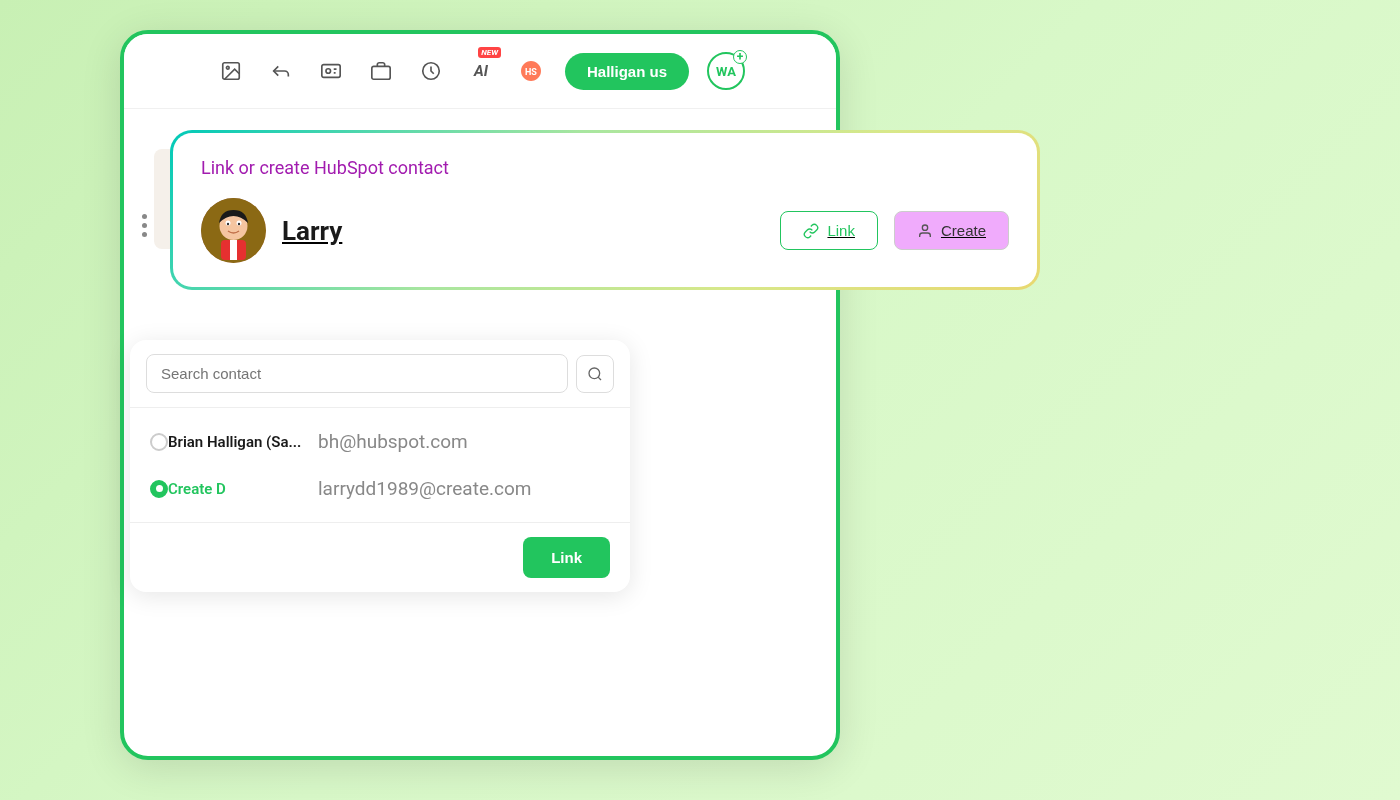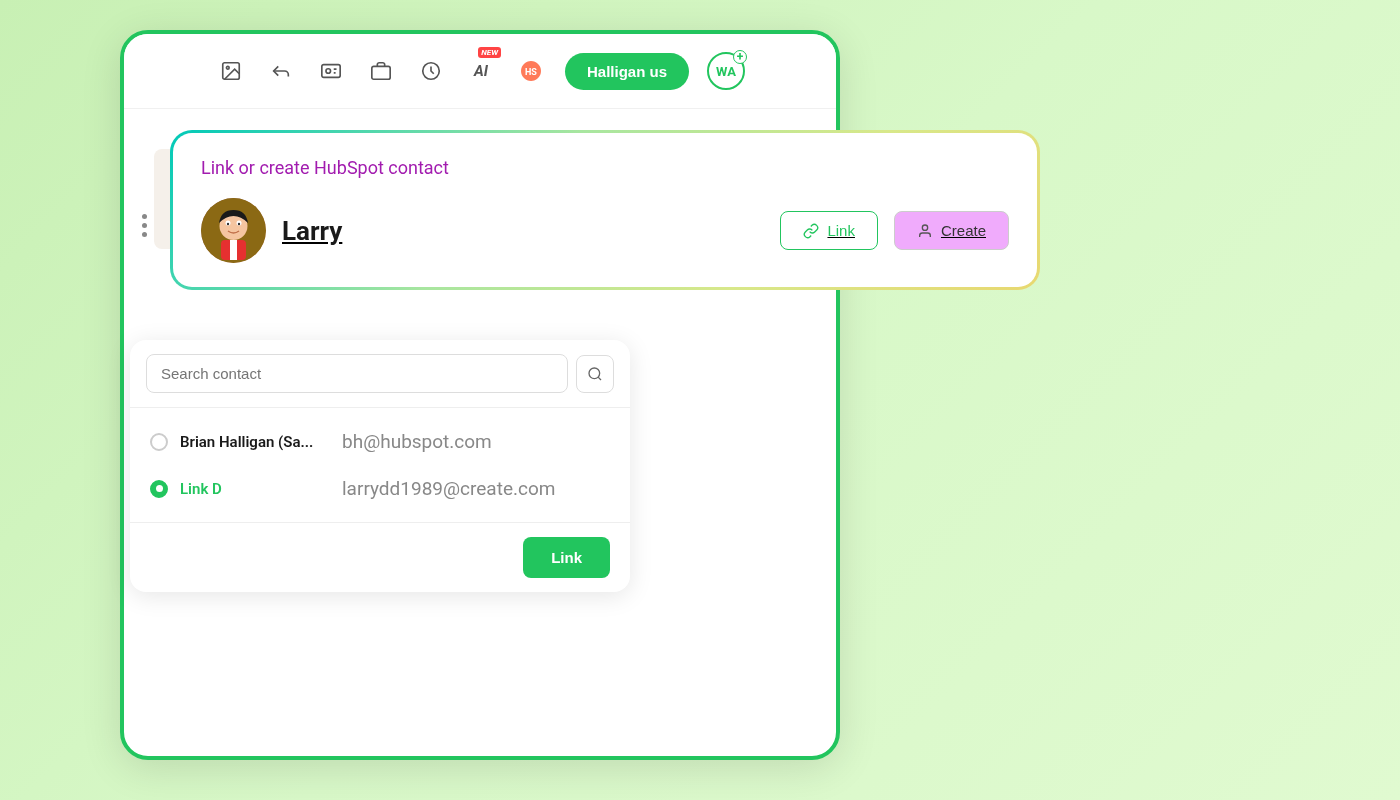--- a/index.html
+++ b/index.html
@@ -272,21 +272,20 @@
       color: #666;
     }
 
     .contact-list {
       padding: 10px 0;
     }
 
     .contact-item {
       display: flex;
       align-items: center;
-      gap: 12px;
       padding: 12px 20px;
     }
 
     .radio-btn {
       width: 18px;
       height: 18px;
       border-radius: 50%;
       border: 2px solid #ccc;
       flex-shrink: 0;
       display: flex;
@@ -482,21 +481,21 @@
       <div class="radio-btn"></div>
       <span class="contact-item-name">Brian Halligan (Sa...</span>
       <span class="contact-item-email">bh@hubspot.com</span>
     </div>
 
 
     <div class="contact-item">
       <div class="radio-btn selected">
         <div class="radio-inner"></div>
       </div>
-      <span class="contact-item-name selected-name">Link D</span>
+      <span class="contact-item-name selected-name">Create D</span>
       <span class="contact-item-email">larrydd1989@create.com</span>
     </div>
   </div>
 
   <div class="search-panel-footer">
     <button class="link-btn-green">Link</button>
   </div>
 </div>
 
 </body></html>

